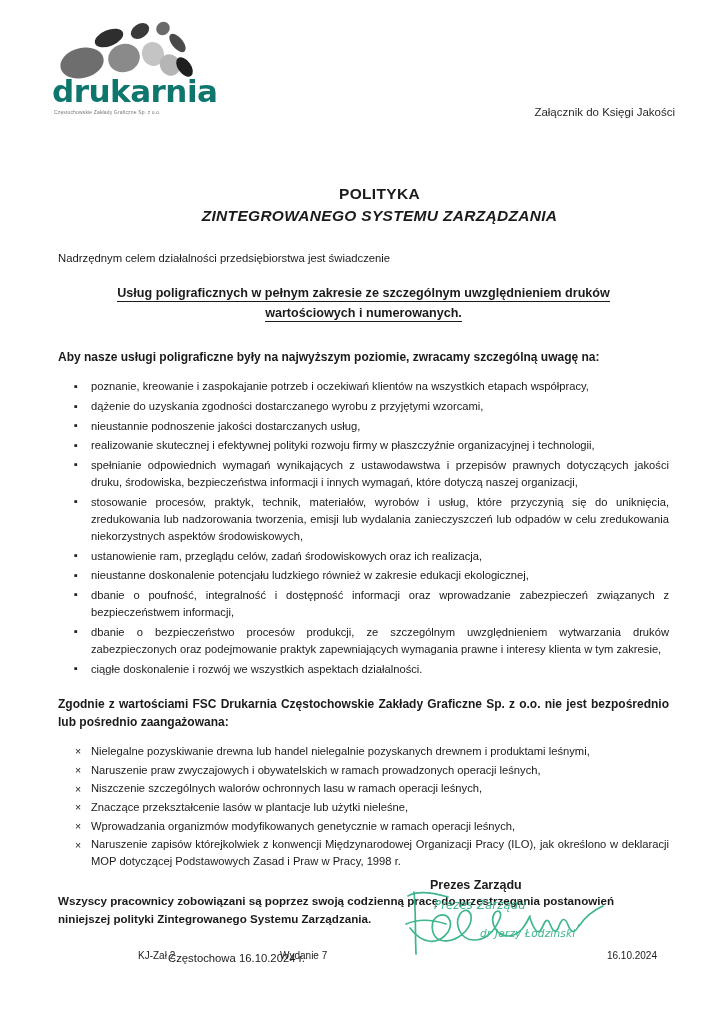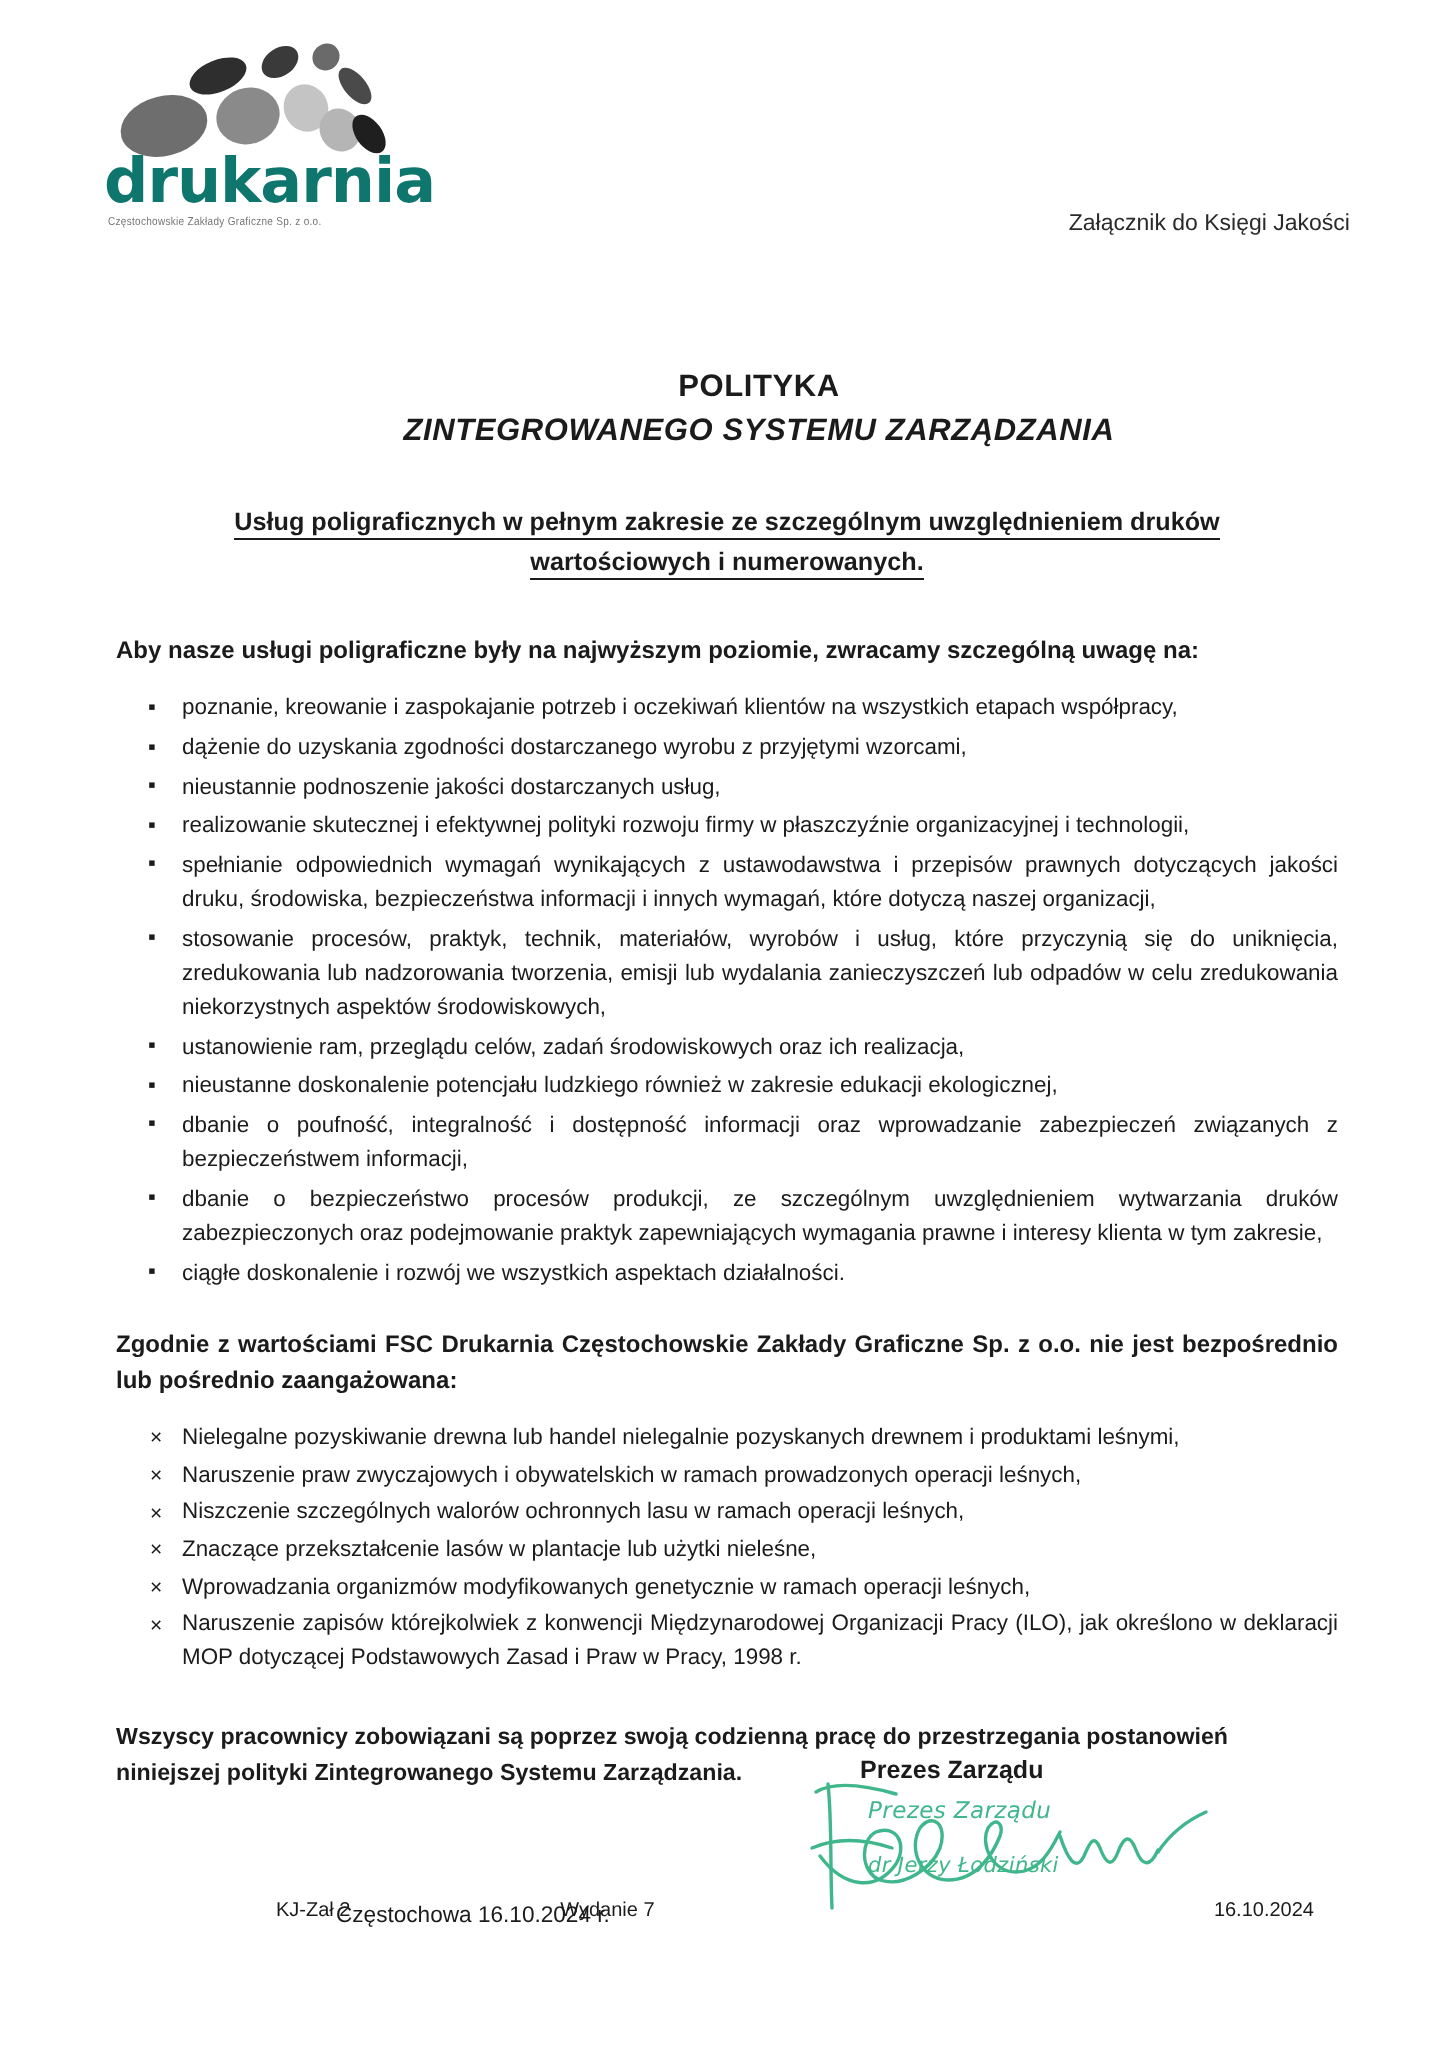--- a/index.html
+++ b/index.html
@@ -191,20 +191,21 @@
     font-style: italic;
     letter-spacing: .2px;
     display: block;
   }
   .stamp .stamp-name {
     font-size: 10.5px;
     font-style: italic;
     letter-spacing: .2px;
     display: block;
     margin-top: 15px;
+    padding-left: 46px;
   }
   .ink {
     position: absolute;
     left: -4px;
     top: 6px;
     pointer-events: none;
   }
 
   
   .place-date {
@@ -250,20 +251,21 @@
 
   <div class="doc-attachment">Załącznik do Księgi Jakości</div>
 
   <div class="title">
     <span>POLITYKA</span>
     <span class="l2">ZINTEGROWANEGO SYSTEMU ZARZĄDZANIA</span>
   </div>
 
   <div class="body-area">
 
+    <p class="lead">Nadrzędnym celem działalności przedsiębiorstwa jest świadczenie</p>
 
     <p class="scope">
       <span>Usług poligraficznych w pełnym zakresie ze szczególnym uwzględnieniem druków</span><br>
       <span>wartościowych i numerowanych.</span>
     </p>
 
     <p class="section-head">Aby nasze usługi poligraficzne były na najwyższym poziomie, zwracamy szczególną uwagę na:</p>
 
     <ul class="items square">
       <li>poznanie, kreowanie i zaspokajanie potrzeb i oczekiwań klientów na wszystkich etapach współpracy,</li>

